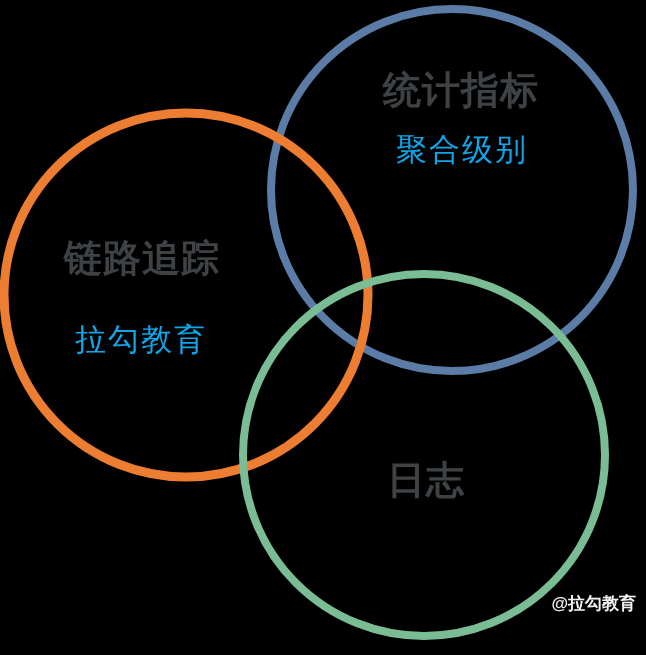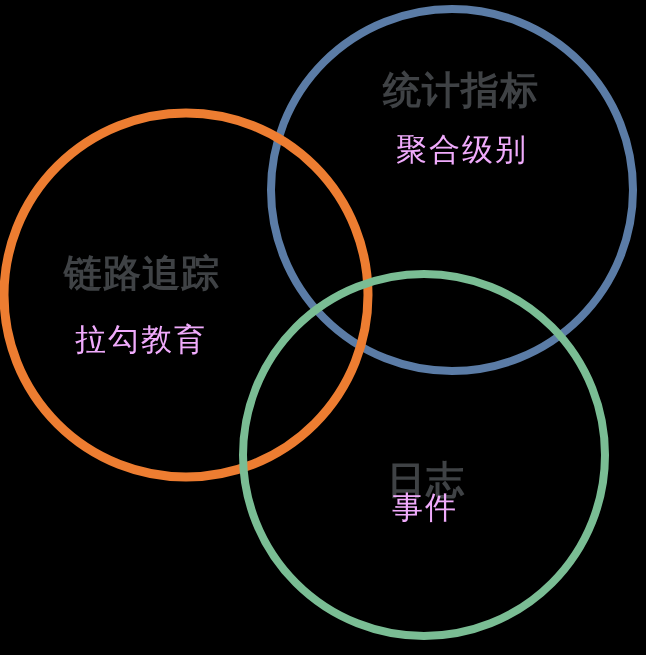--- a/index.html
+++ b/index.html
@@ -30,30 +30,30 @@
     color: #3F4245;
     font-weight: 700;
     font-size: 38px;
     letter-spacing: 1px;
     white-space: nowrap;
     line-height: 1;
   }
   .circle-sublabel {
     position: absolute;
     transform: translate(-50%, -50%);
-    color: #f0abfc;
+    color: #0ea5e9;
     font-weight: 400;
     font-size: 31px;
     letter-spacing: 2px;
     white-space: nowrap;
     line-height: 1;
   }
   .lbl-metrics      { left: 461px; top:  90px; }
   .sub-metrics      { left: 462px; top: 149px; }
-  .lbl-tracing      { left: 142px; top: 273px; }
+  .lbl-tracing      { left: 142px; top: 258px; }
   .sub-tracing      { left: 141px; top: 339px; }
   .lbl-logging      { left: 426px; top: 480px; }
   .sub-logging      { left: 425px; top: 507px; }
   .watermark {
     position: absolute;
     right: 10px;
     bottom: 7px;
     color: #F2F2F2;
     font-weight: 700;
     font-size: 17px;
@@ -72,16 +72,16 @@
     <circle cx="424" cy="455" r="181" fill="none" stroke-width="8" stroke="#7ABD94"></circle>
   </svg>
 
   <div class="circle-label lbl-metrics">统计指标</div>
   <div class="circle-sublabel sub-metrics">聚合级别</div>
 
   <div class="circle-label lbl-tracing">链路追踪</div>
   <div class="circle-sublabel sub-tracing">拉勾教育</div>
 
   <div class="circle-label lbl-logging">日志</div>
-  <div class="circle-sublabel sub-logging">事件</div>
 
+  <div class="watermark">@拉勾教育</div>
 
 </div>
 
 </body></html>

